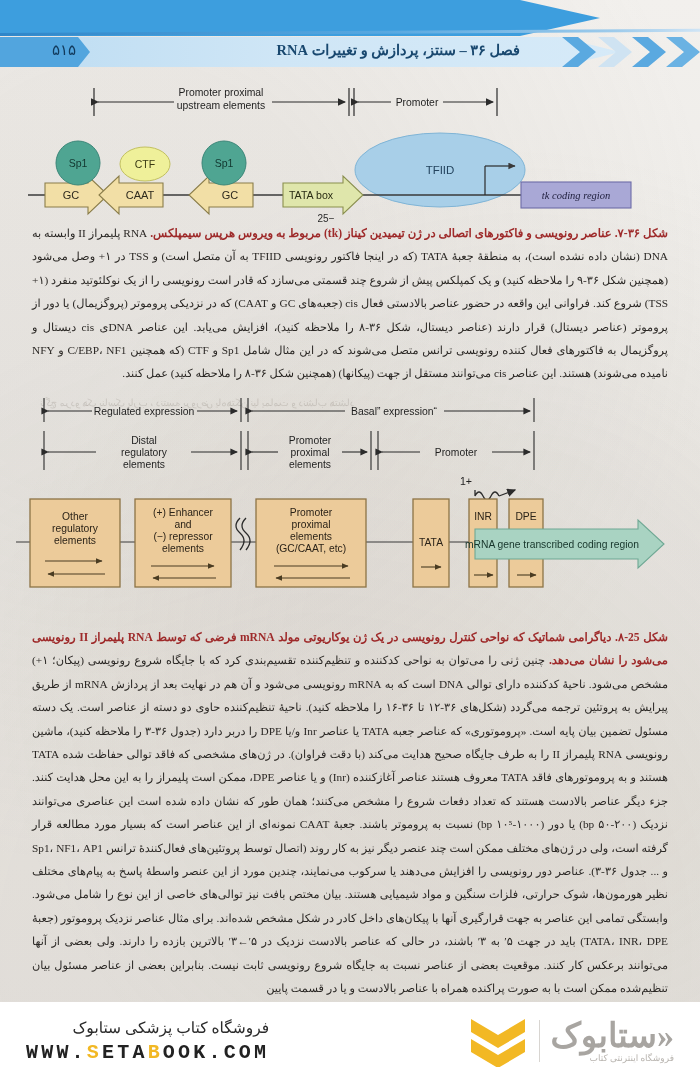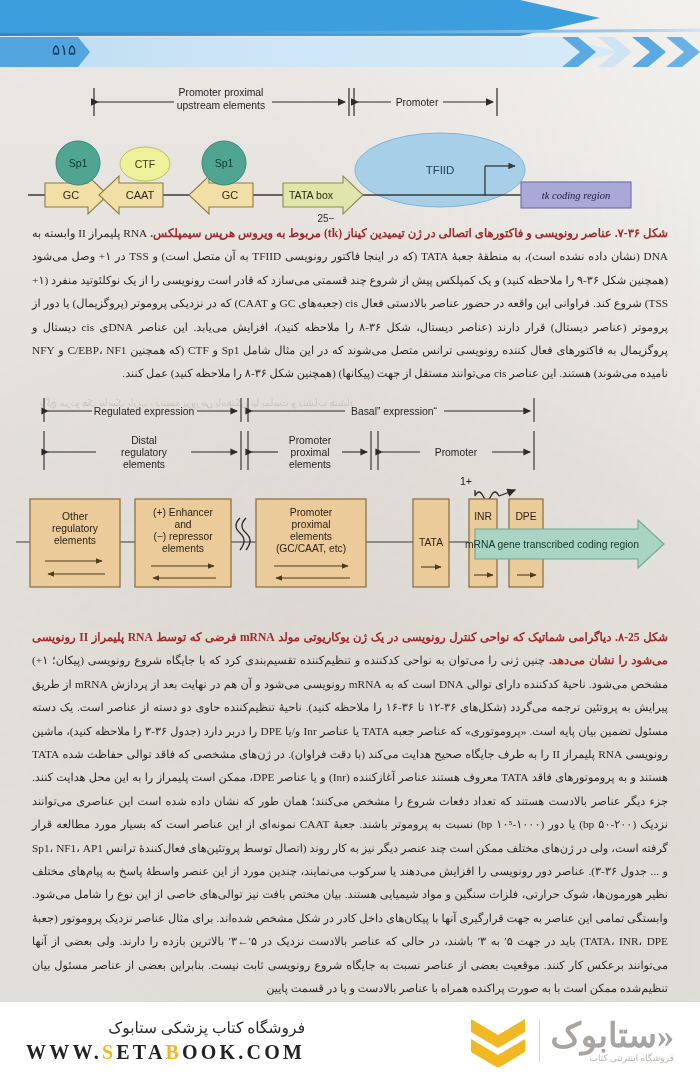--- a/index.html
+++ b/index.html
@@ -173,21 +173,21 @@
   }
   .foot-fa {
     font-family: "Liberation Serif", serif;
     font-size: 15.5px;
     color: #2b2b2b;
     font-weight: 400;
     margin-bottom: 4px;
   }
   .foot-url {
     direction: ltr;
-    font-family: Liberation Serif, serif;
+    font-family: Liberation Mono, monospace;
     font-size: 20px;
     font-weight: 700;
     letter-spacing: 3.2px;
     color: #222;
     white-space: nowrap;
   }
   .foot-url .hl { color: #f2b824; }
   .footer-left {
     display: flex;
     align-items: center;
@@ -222,20 +222,21 @@
 <body>
 
 <div class="page"></div>
 
 <div class="header">
   <div class="hdr-top-blue"></div>
   <div class="hdr-rule"></div>
   <div class="hdr-band"></div>
   <div class="hdr-pagebox"></div>
   <div class="hdr-pagenum">۵۱۵</div>
+  <div class="hdr-title">فصل ۳۶ – سنتز، پردازش و تغییرات RNA</div>
   <div class="chev c1"></div>
   <div class="chev c2"></div>
   <div class="chev c3"></div>
   <div class="chev c4"></div>
 </div>
 
 <div class="fig" style="top:78px;height:145px;">
 <svg width="700" height="145" viewBox="0 0 700 145" xmlns="http://www.w3.org/2000/svg">
   <defs>
     <marker id="ah" markerWidth="7" markerHeight="7" refX="6" refY="3.2" orient="auto">

